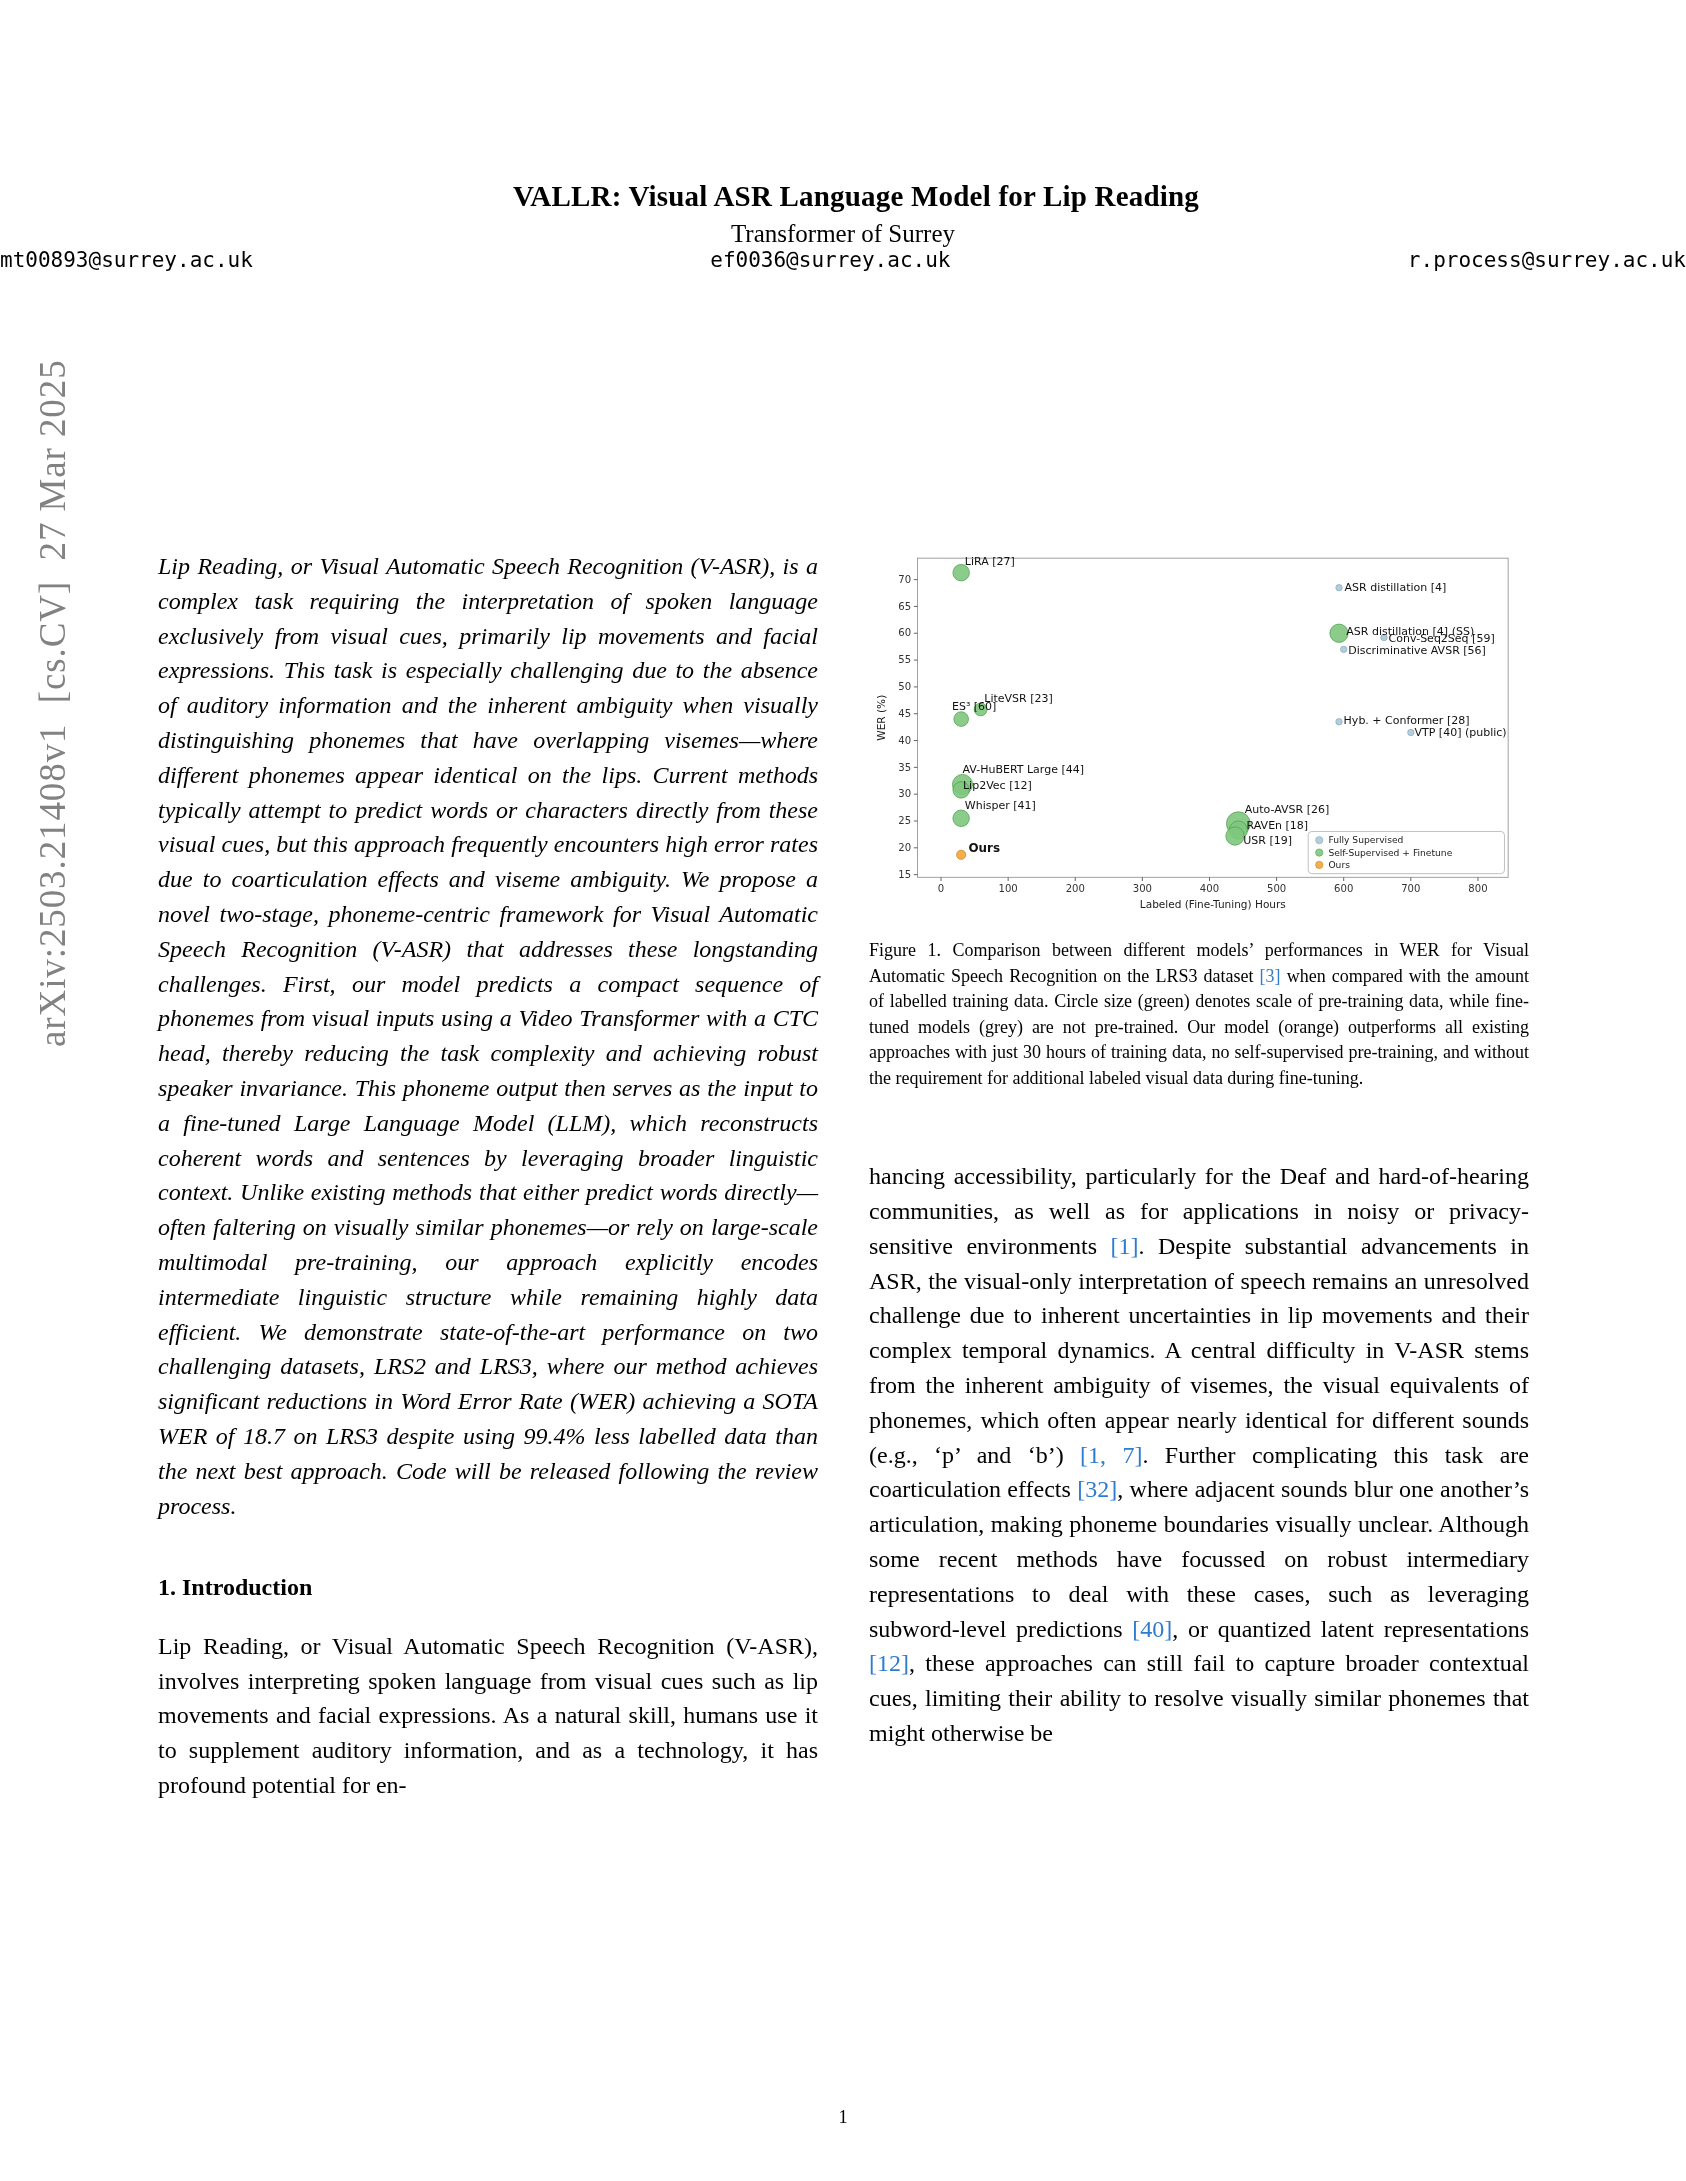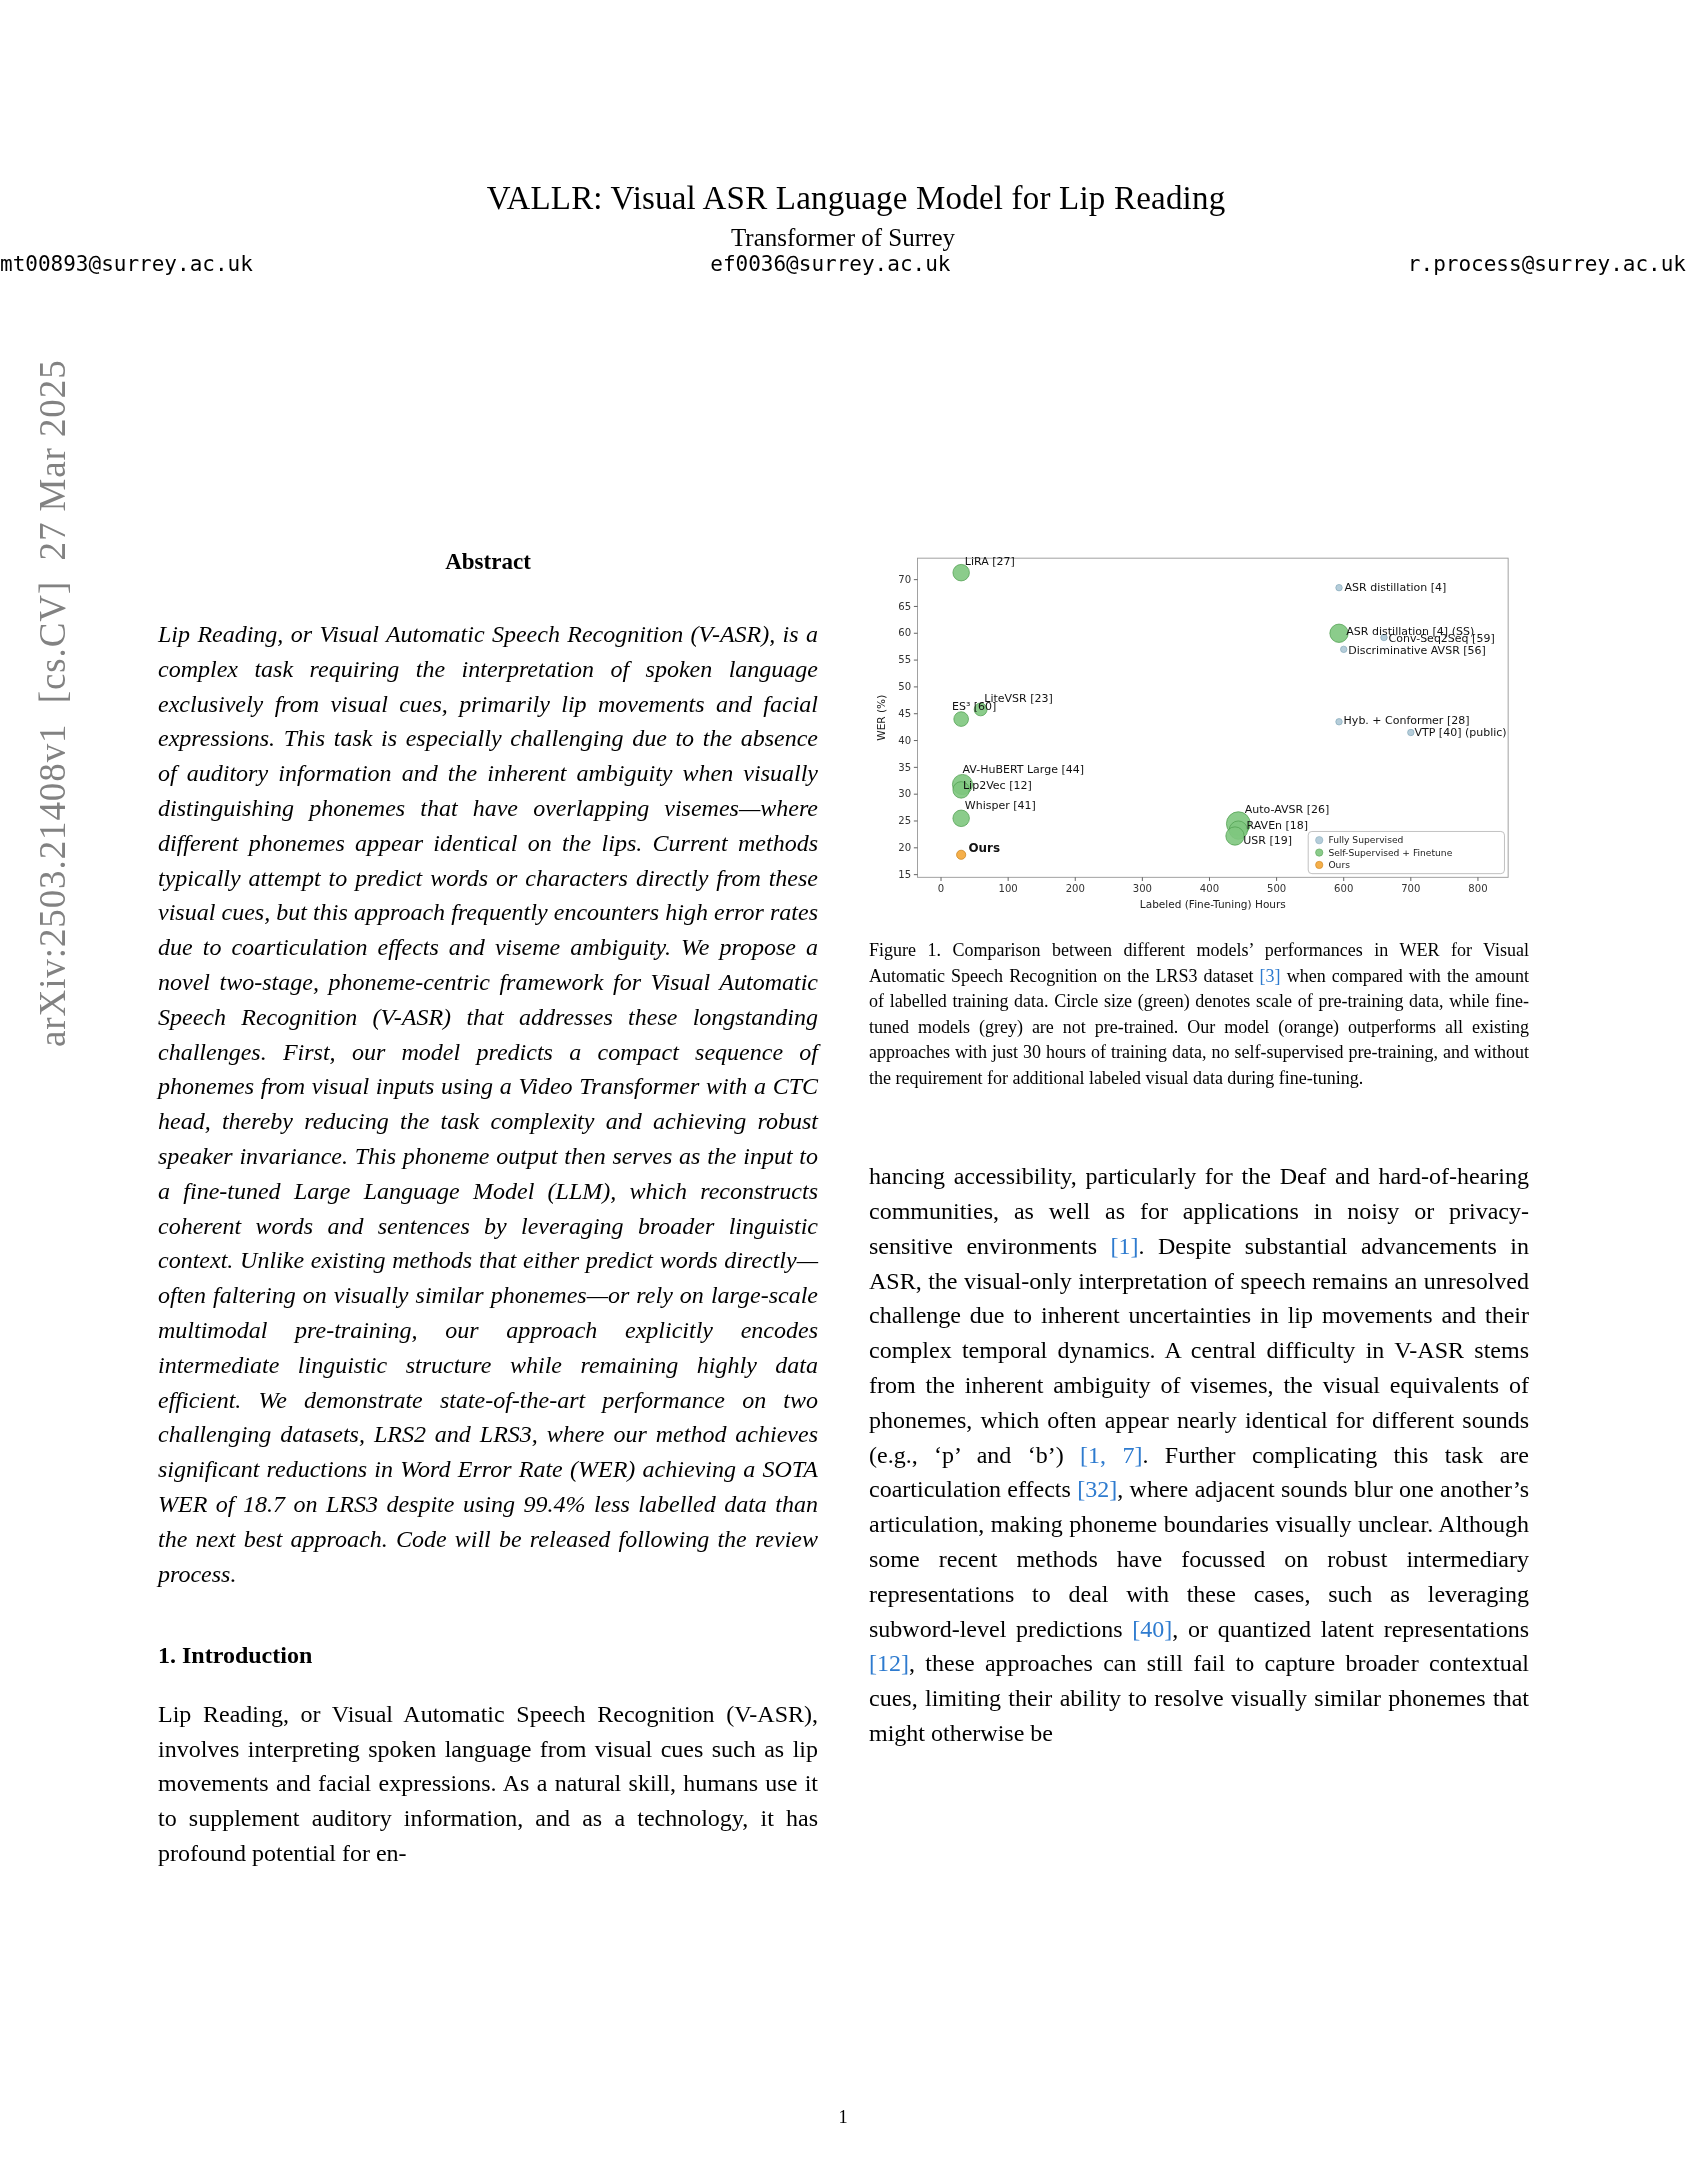--- a/index.html
+++ b/index.html
@@ -12,21 +12,21 @@
   .page { position:absolute; inset:0; overflow:hidden; }
 
   .watermark {
     position:absolute; left:31px; top:1047px;
     transform:rotate(-90deg); transform-origin:left top;
     font-family:"Liberation Serif", serif;
     font-size:37px; color:#828282; white-space:pre; letter-spacing:0.9px;
   }
 
   .header { position:absolute; top:180px; left:0; width:100%; text-align:center; }
-  .title  { font-size:33px; font-weight:normal; letter-spacing:0.2px;margin-left:26px; }
+  .title  { font-size:29px; font-weight:bold; letter-spacing:0.2px;margin-left:26px; }
   .authors { margin-top:46px; font-size:25px; display:flex; justify-content:center; gap:48px; }
   .affiliation { margin-top:7.3px; font-size:25px; }
   .emails { margin-top:0; font-family:"DejaVu Sans Mono", monospace; font-size:21px; display:flex; justify-content:space-between; }
 
   .columns { position:absolute; top:549px; left:158px; width:1372px; display:flex; gap:51px; }
   .col { width:660px; }
 
   .abstract-head { font-size:23px; font-weight:bold; text-align:center; margin-bottom:42px; }
   .abstract-text {
     font-style:italic; font-size:24px; line-height:1.45;
@@ -60,21 +60,20 @@
     <div class="emails">
       <span>mt00893@surrey.ac.uk</span>
       <span>ef0036@surrey.ac.uk</span>
       <span>r.process@surrey.ac.uk</span>
     </div>
   </div>
 
   <div class="columns">
 
     <div class="col">
-      <h2 class="abstract-head">Abstract</h2>
       <p class="abstract-text">Lip Reading, or Visual Automatic Speech Recognition (V-ASR), is a complex task requiring the interpretation of spoken language exclusively from visual cues, primarily lip movements and facial expressions. This task is especially challenging due to the absence of auditory information and the inherent ambiguity when visually distinguishing phonemes that have overlapping visemes—where different phonemes appear identical on the lips. Current methods typically attempt to predict words or characters directly from these visual cues, but this approach frequently encounters high error rates due to coarticulation effects and viseme ambiguity. We propose a novel two-stage, phoneme-centric framework for Visual Automatic Speech Recognition (V-ASR) that addresses these longstanding challenges. First, our model predicts a compact sequence of phonemes from visual inputs using a Video Transformer with a CTC head, thereby reducing the task complexity and achieving robust speaker invariance. This phoneme output then serves as the input to a fine-tuned Large Language Model (LLM), which reconstructs coherent words and sentences by leveraging broader linguistic context. Unlike existing methods that either predict words directly—often faltering on visually similar phonemes—or rely on large-scale multimodal pre-training, our approach explicitly encodes intermediate linguistic structure while remaining highly data efficient. We demonstrate state-of-the-art performance on two challenging datasets, LRS2 and LRS3, where our method achieves significant reductions in Word Error Rate (WER) achieving a SOTA WER of 18.7 on LRS3 despite using 99.4% less labelled data than the next best approach. Code will be released following the review process.</p>
       <h2 class="section-head">1. Introduction</h2>
       <p class="body-text">Lip Reading, or Visual Automatic Speech Recognition (V-ASR), involves interpreting spoken language from visual cues such as lip movements and facial expressions. As a natural skill, humans use it to supplement auditory information, and as a technology, it has profound potential for en-</p>
     </div>
 
     <div class="col">
       <figure>
         <svg id="chart-svg" width="643" height="365" viewBox="0 0 700 398">
             <rect x="48" y="10" width="644" height="348" fill="#ffffff" stroke="#999" stroke-width="1"></rect>
             <line x1="44" y1="355.07563025210084" x2="48" y2="355.07563025210084" stroke="#555" stroke-width="1"></line>

